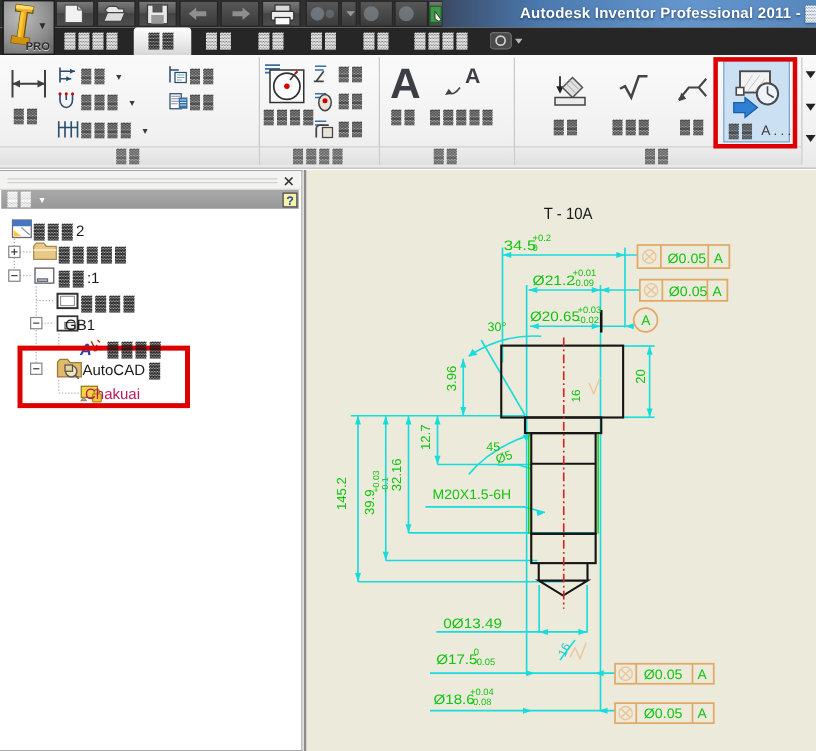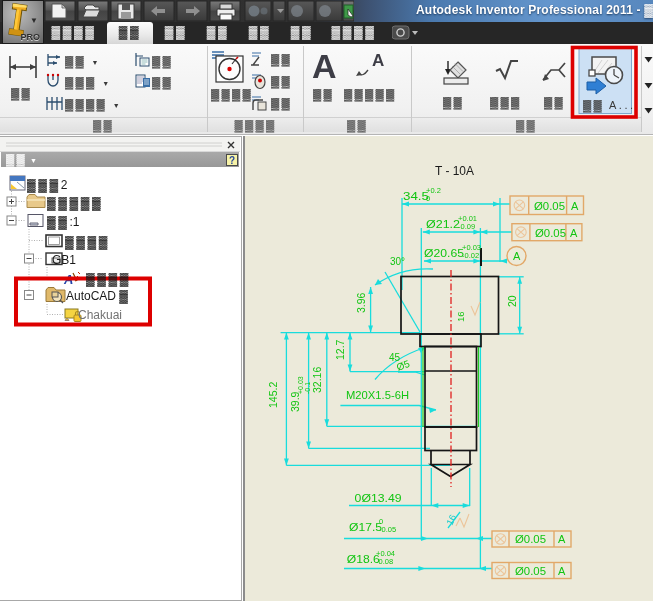--- a/index.html
+++ b/index.html
@@ -291,21 +291,21 @@
 
       <rect x="16" y="141.5" width="134" height="46" fill="none" stroke="#dd0000" stroke-width="4"></rect>
     </svg>
     <div class="trow cjk" style="left:27px;top:41px">▓▓▓<span style="letter-spacing:0">2</span></div>
     <div class="trow cjk" style="left:47px;top:59px">▓▓▓▓▓</div>
     <div class="trow cjk" style="left:47px;top:78px">▓▓<span style="letter-spacing:0">:1</span></div>
     <div class="trow cjk" style="left:65px;top:98px">▓▓▓▓</div>
     <div class="trow" style="left:52px;top:116px">GB1</div>
     <div class="trow cjk" style="left:86px;top:135px">▓▓▓▓</div>
     <div class="trow" style="left:66px;top:152px">AutoCAD <span class="cjk">▓</span></div>
-    <div class="trow" style="left:78px;top:171px;color:#737373">Chakuai</div>
+    <div class="trow" style="left:68px;top:171px;color:#be185d">Chakuai</div>
   </div>
   <div class="abs" style="left:243px;top:136px;width:2px;height:465px;background:#8c8c8c;z-index:3"></div>
   <svg class="abs" id="draw" viewBox="0 0 410 465" width="410" height="465">
     <g id="cyan" stroke="#18dcdc" stroke-width="1.3" fill="none">
 
       <path d="M159 68 h108"></path>
         <path d="M159 62 v92"></path>
         <path d="M257 62 v64"></path>
 
       <path d="M179.8 96 h89.2"></path>

